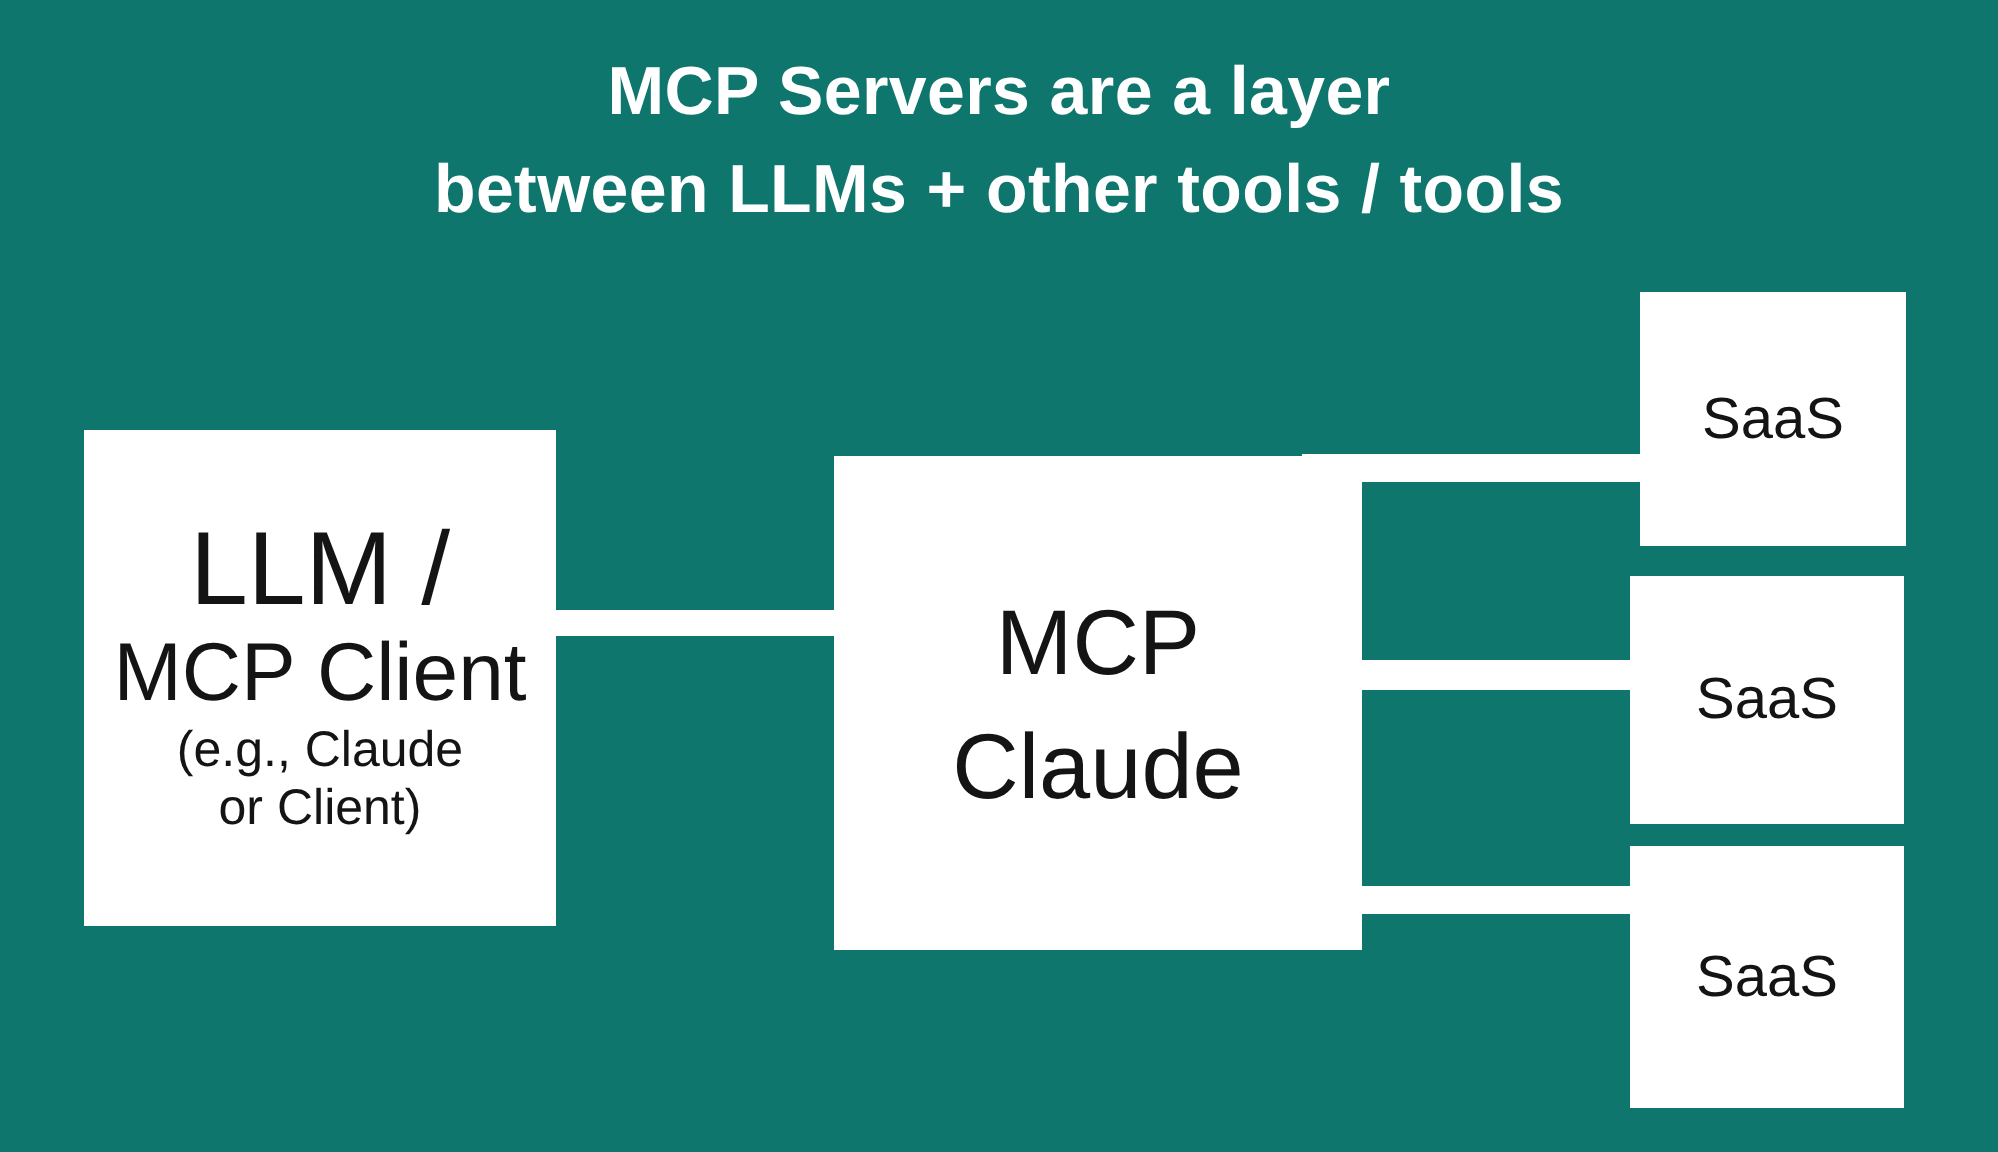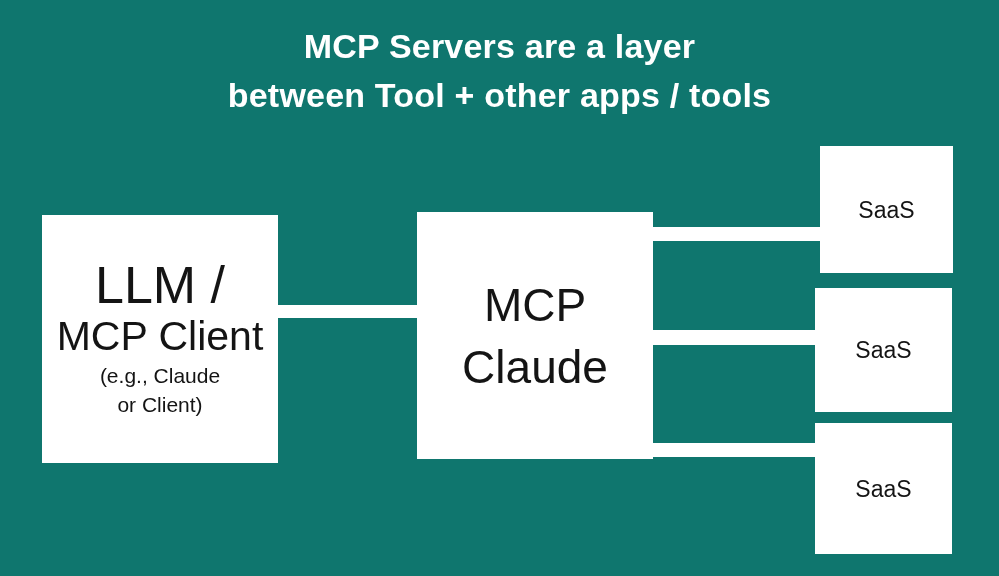--- a/index.html
+++ b/index.html
@@ -30,50 +30,50 @@
     position: absolute;
     background: #ffffff;
     color: #141414;
     display: flex;
     flex-direction: column;
     align-items: center;
     justify-content: center;
     text-align: center;
   }
   .node-llm   { left: 42px;  top: 215px; width: 236px; height: 248px; }
-  .node-mcp   { left: 417px; top: 212px; width: 236px; height: 247px; }
+  .node-mcp   { left: 417px; top: 228px; width: 264px; height: 247px; }
   .node-saas1 { left: 820px; top: 146px; width: 133px; height: 127px; }
   .node-saas2 { left: 815px; top: 288px; width: 137px; height: 124px; }
   .node-saas3 { left: 815px; top: 423px; width: 137px; height: 131px; }
 
   .llm-line-big    { font-size: 52px; line-height: 52px; }
   .llm-line-med    { font-size: 41px; line-height: 50px; text-align: center; }
-  .llm-line-small  { font-size: 21px; line-height: 29px; }
+  .llm-line-small  { font-size: 25px; line-height: 29px; }
   .mcp-line        { font-size: 46px; line-height: 62px; }
-  .saas-line       { font-size: 23px; line-height: 40px; }
+  .saas-line       { font-size: 29px; line-height: 40px; }
 
   .connector {
     position: absolute;
     background: #ffffff;
     z-index: 0;
   }
   .conn-llm-mcp   { left: 276px; top: 305px; width: 143px; height: 13px; }
   .conn-mcp-saas1 { left: 651px; top: 227px; width: 171px; height: 14px; }
   .conn-mcp-saas2 { left: 651px; top: 330px; width: 166px; height: 15px; }
   .conn-mcp-saas3 { left: 651px; top: 443px; width: 166px; height: 14px; }
   .node { z-index: 1; }
 </style>
 </head>
 <body>
 
 <div class="canvas">
 
   <div class="diagram-title">
     <div>MCP Servers are a layer</div>
-    <div>between Tool + other apps / tools</div>
+    <div>between LLMs + other tools / tools</div>
   </div>
 
   <div class="connector conn-llm-mcp"></div>
   <div class="connector conn-mcp-saas1"></div>
   <div class="connector conn-mcp-saas2"></div>
   <div class="connector conn-mcp-saas3"></div>
 
   <div class="node node-llm">
     <div class="llm-line-big">LLM /</div>
     <div class="llm-line-med">MCP Client</div>

